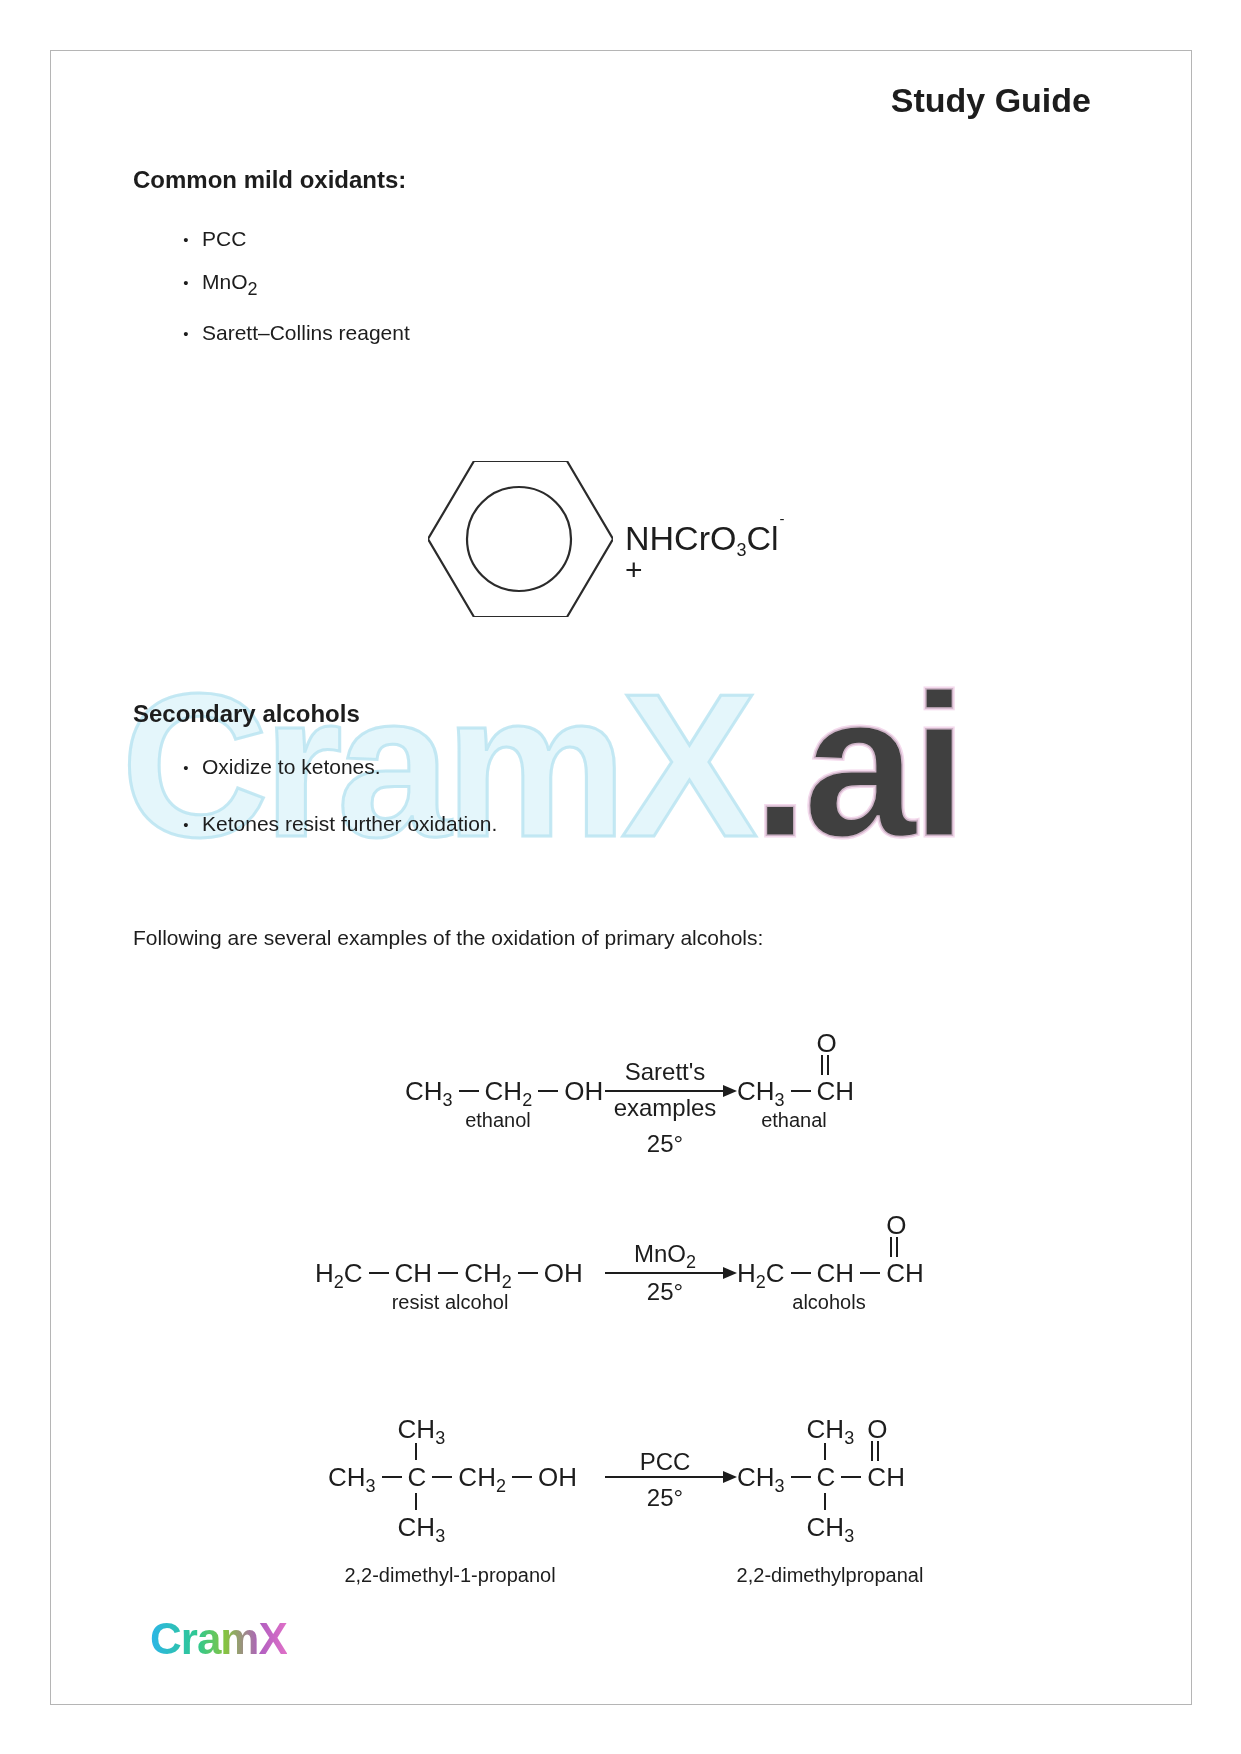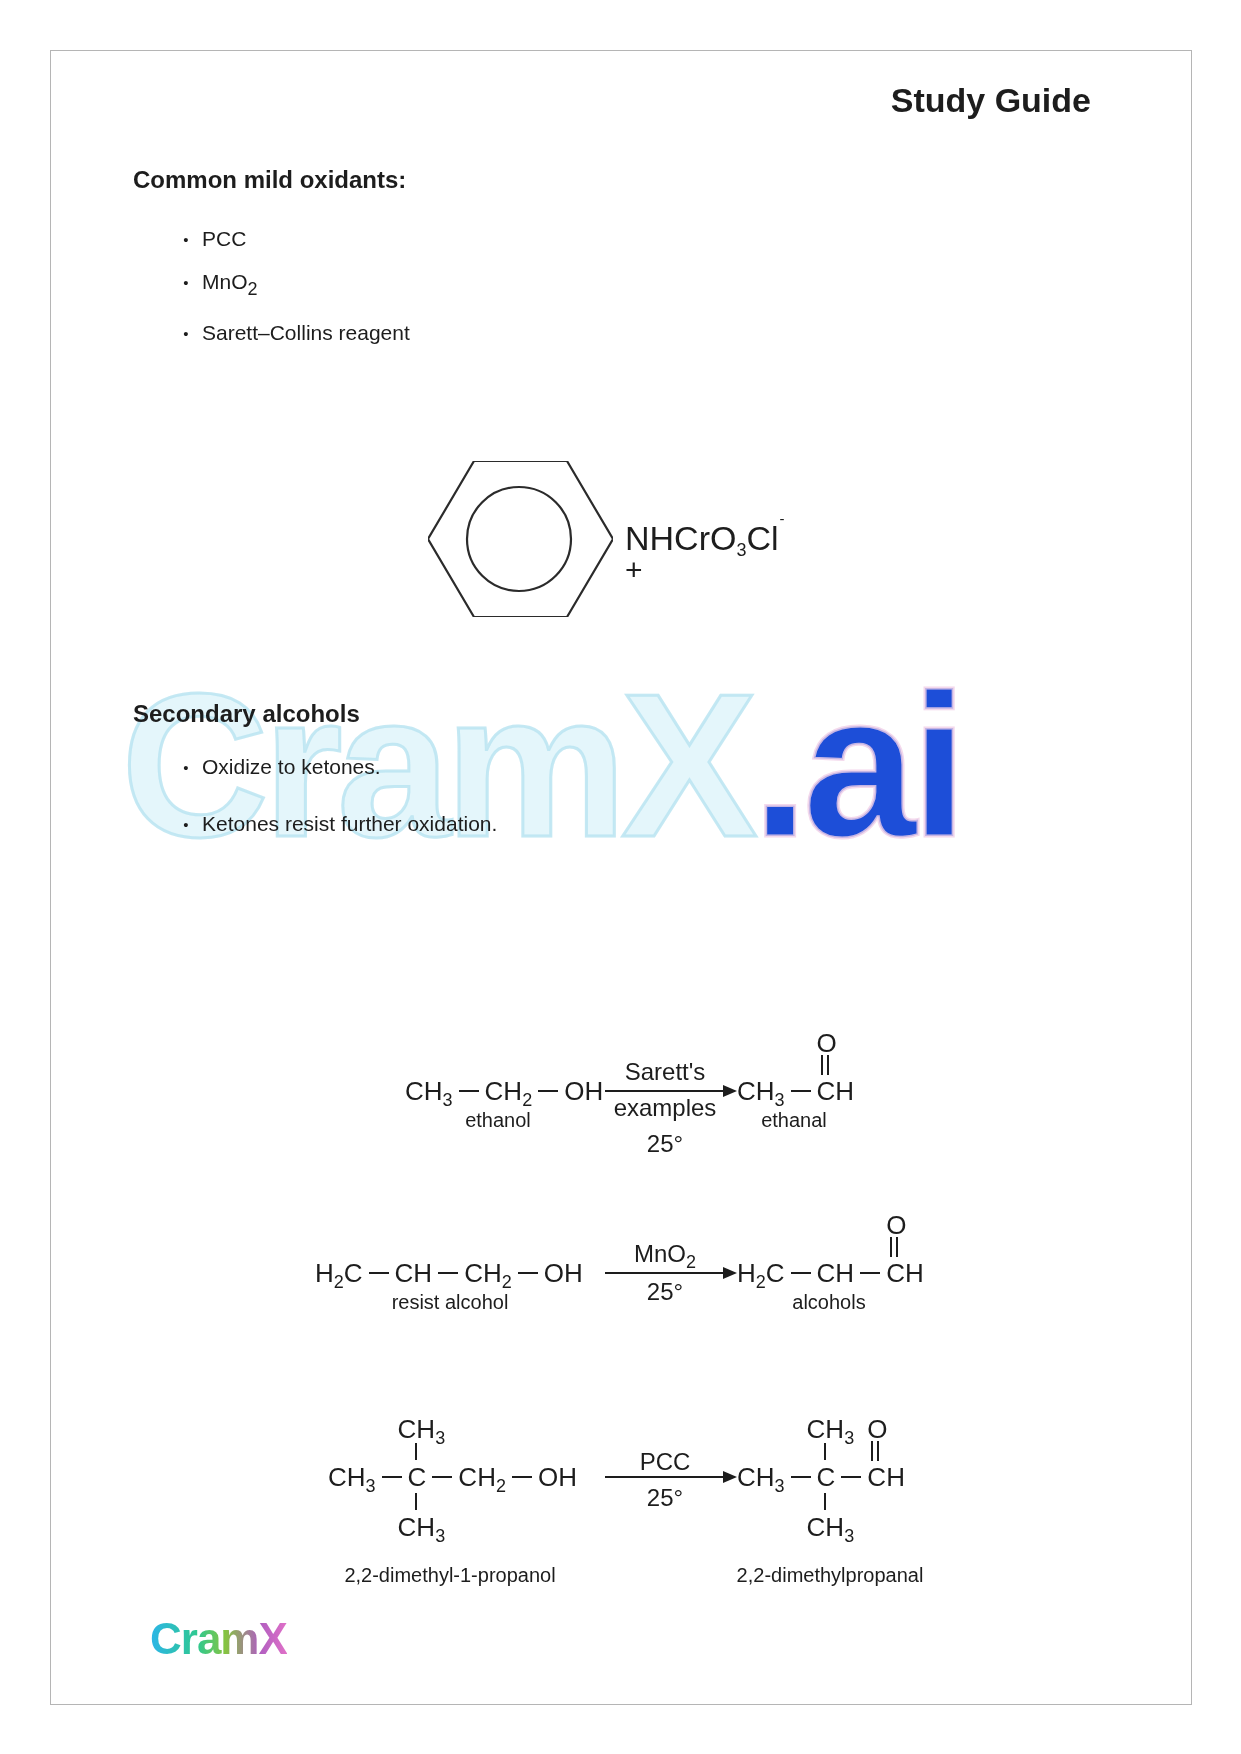--- a/index.html
+++ b/index.html
@@ -6,21 +6,21 @@
   .canvas{position:relative;width:1241px;height:1754px;background:#ffffff;overflow:hidden;
           font-family:"Liberation Sans","DejaVu Sans",sans-serif;color:#1d1d1d;}
   .page{position:absolute;left:50px;top:50px;width:1140px;height:1653px;
         border:1px solid #b5b5b5;background:#ffffff;}
 
   
   .watermark{position:absolute;left:70px;top:596px;z-index:0;white-space:nowrap;
              font-weight:bold;font-size:205px;letter-spacing:-6px;line-height:1.15;
              -webkit-text-stroke:3px rgba(186,228,241,.85);}
   .wm-main{color:#e4f6fb;}
-  .wm-suffix{color:#1d4ed8;-webkit-text-stroke:3px rgba(240,207,231,.8);}
+  .wm-suffix{color:#404040;-webkit-text-stroke:3px rgba(240,207,231,.8);}
 
   .z{position:relative;z-index:1;text-align:center;}
 
   .title{position:absolute;right:100px;top:30px;margin:0;font-size:34px;font-weight:bold;}
   .h2{position:absolute;left:82px;font-size:24px;font-weight:bold;white-space:nowrap;}
   .para{position:absolute;left:82px;font-size:21px;white-space:nowrap;}
   .bullet{position:absolute;left:119px;font-size:21px;white-space:nowrap;}
   .dot{display:inline-block;width:32px;font-size:15px;vertical-align:1px;}
   .bullet b{font-weight:normal;}
 
@@ -102,20 +102,21 @@
 
     <div class="h2 z" style="top:649px">Secondary alcohols</div>
 
     <div class="bullet z" style="top:704px">
       <span class="dot">•</span><span><span>Oxidize to </span><b>ketones</b><span>.</span></span>
     </div>
     <div class="bullet z" style="top:761px">
       <span class="dot">•</span><span><span>Ketones resist further oxidation.</span><b></b><span></span></span>
     </div>
 
+    <div class="para z" style="top:875px">Following are several examples of the oxidation of primary alcohols:</div>
 
     <div class="frow" style="left:354px;top:1025px">
       <span class="fp"><span>CH</span><sub class="s">3</sub></span>
       <span class="bond"></span>
       <span class="fp"><span>CH</span><sub class="s">2</sub></span>
       <span class="bond"></span>
       <span class="fp"><span>OH</span></span>
     </div>
     <div class="flabel" style="left:447px;top:1058px">ethanol</div>
 

